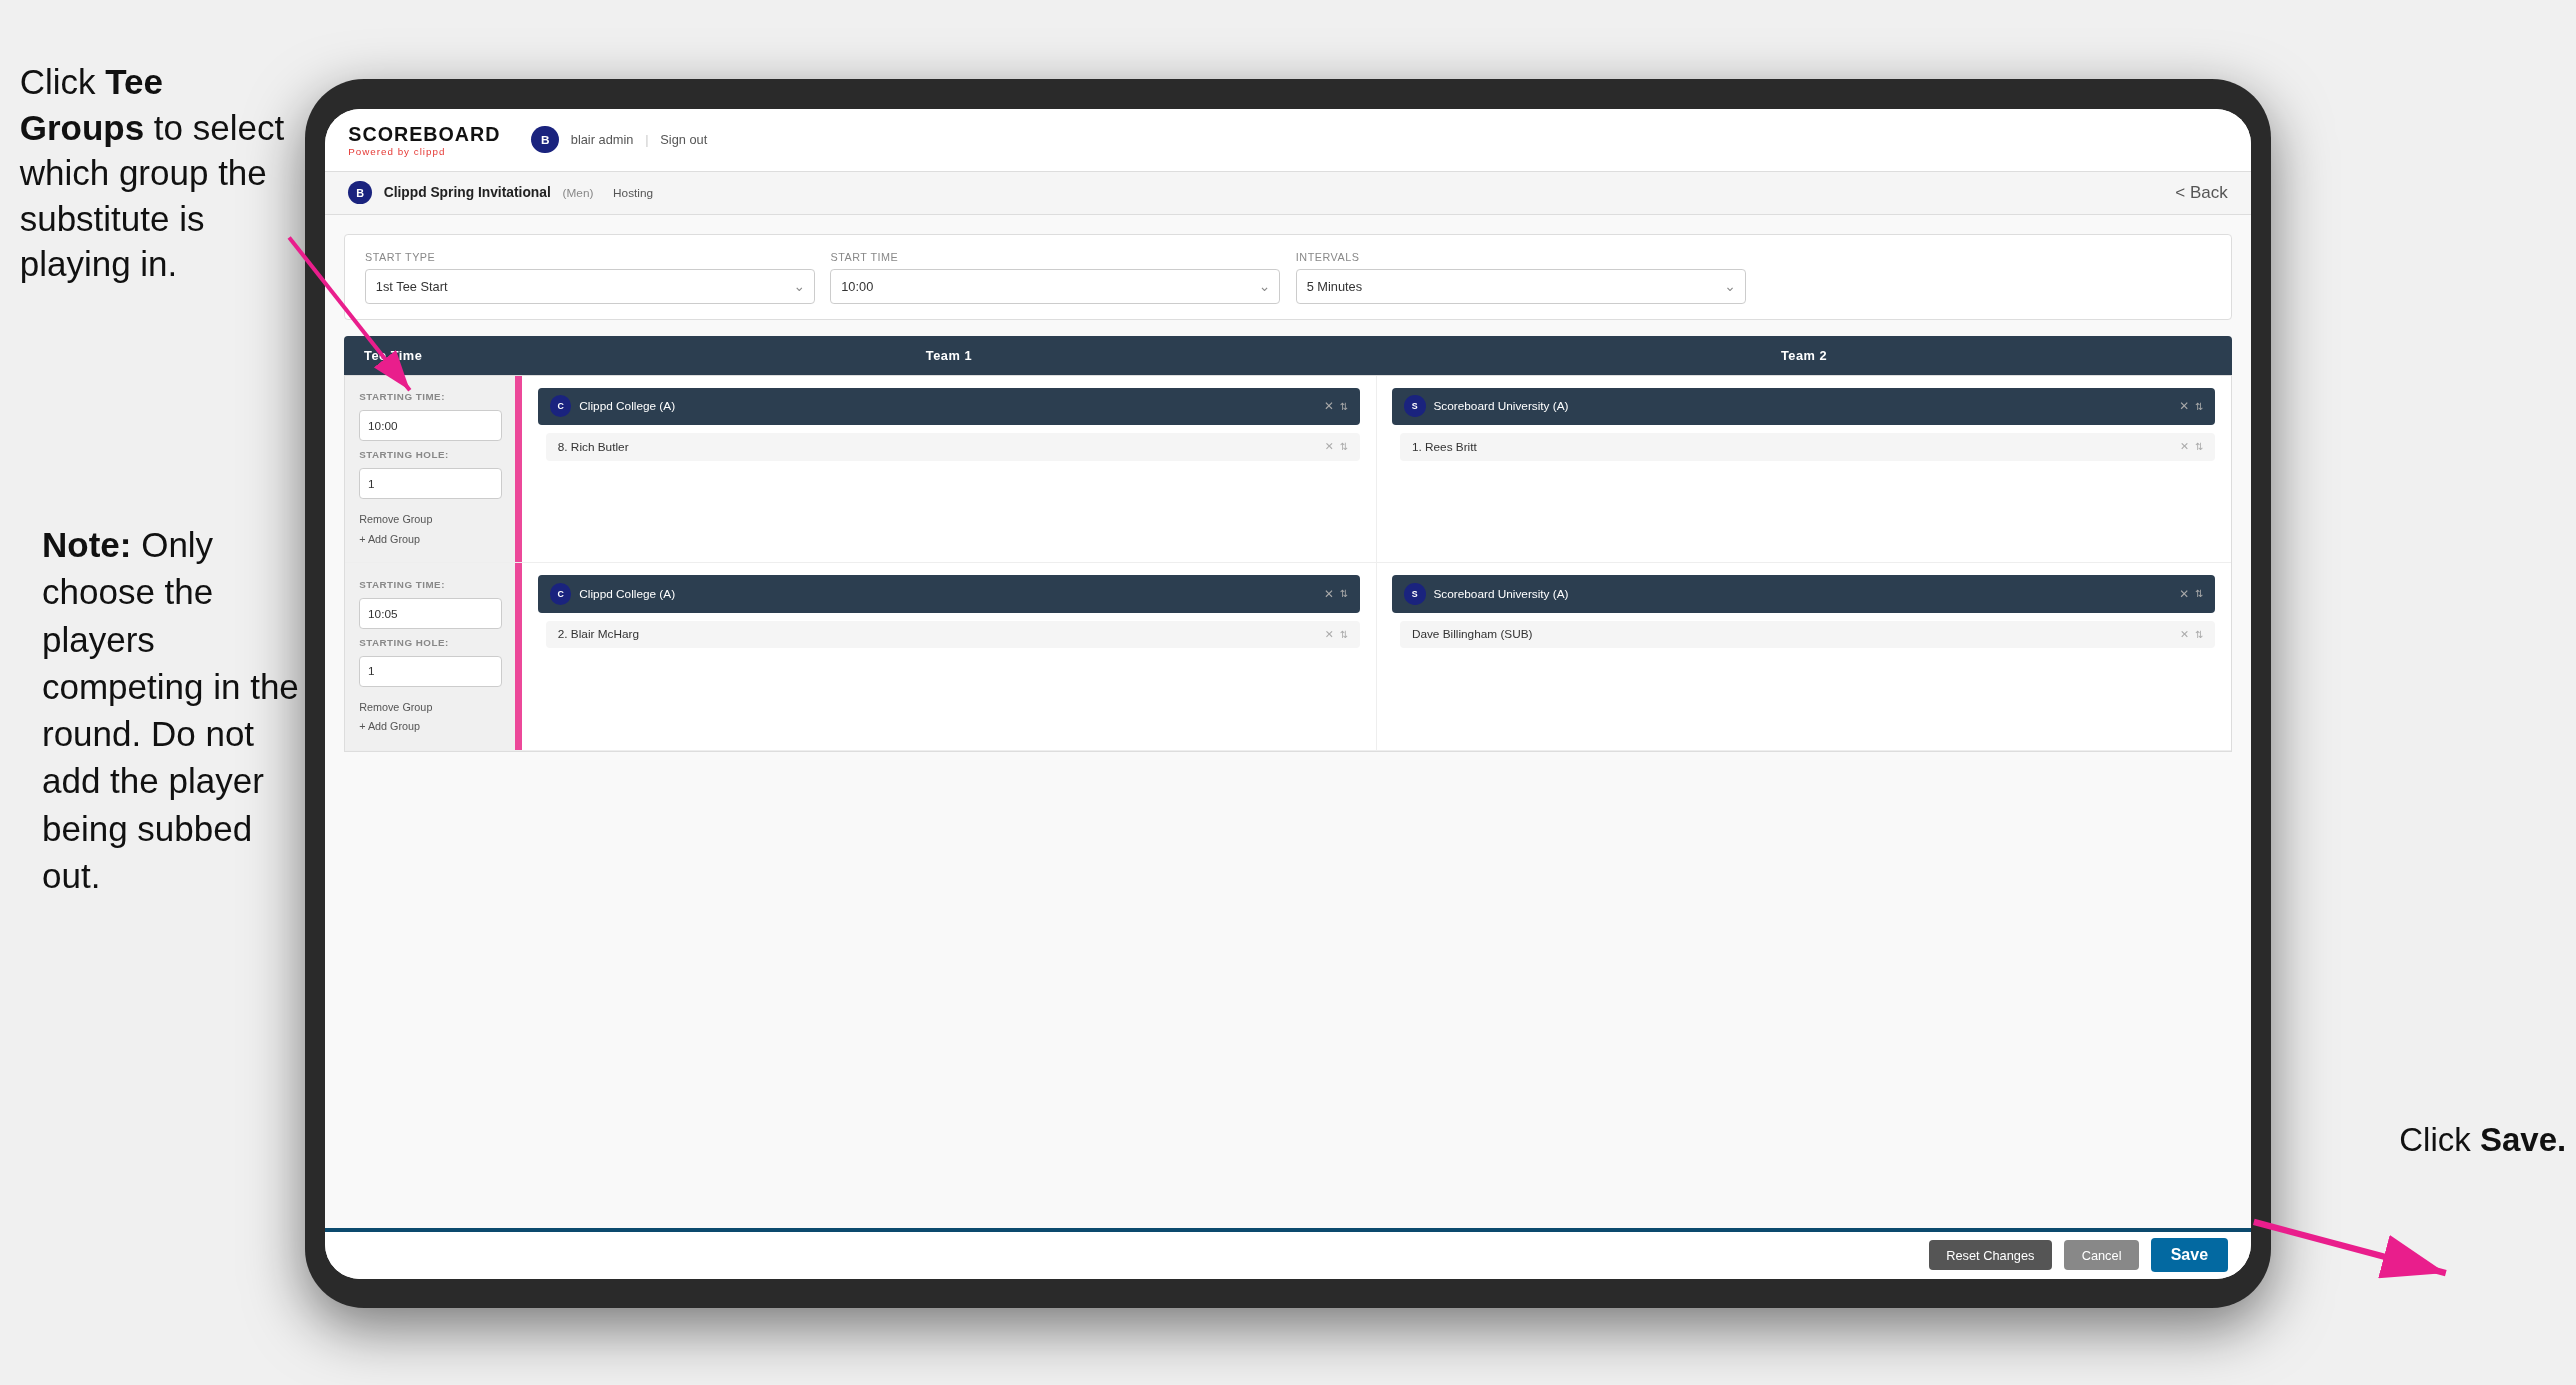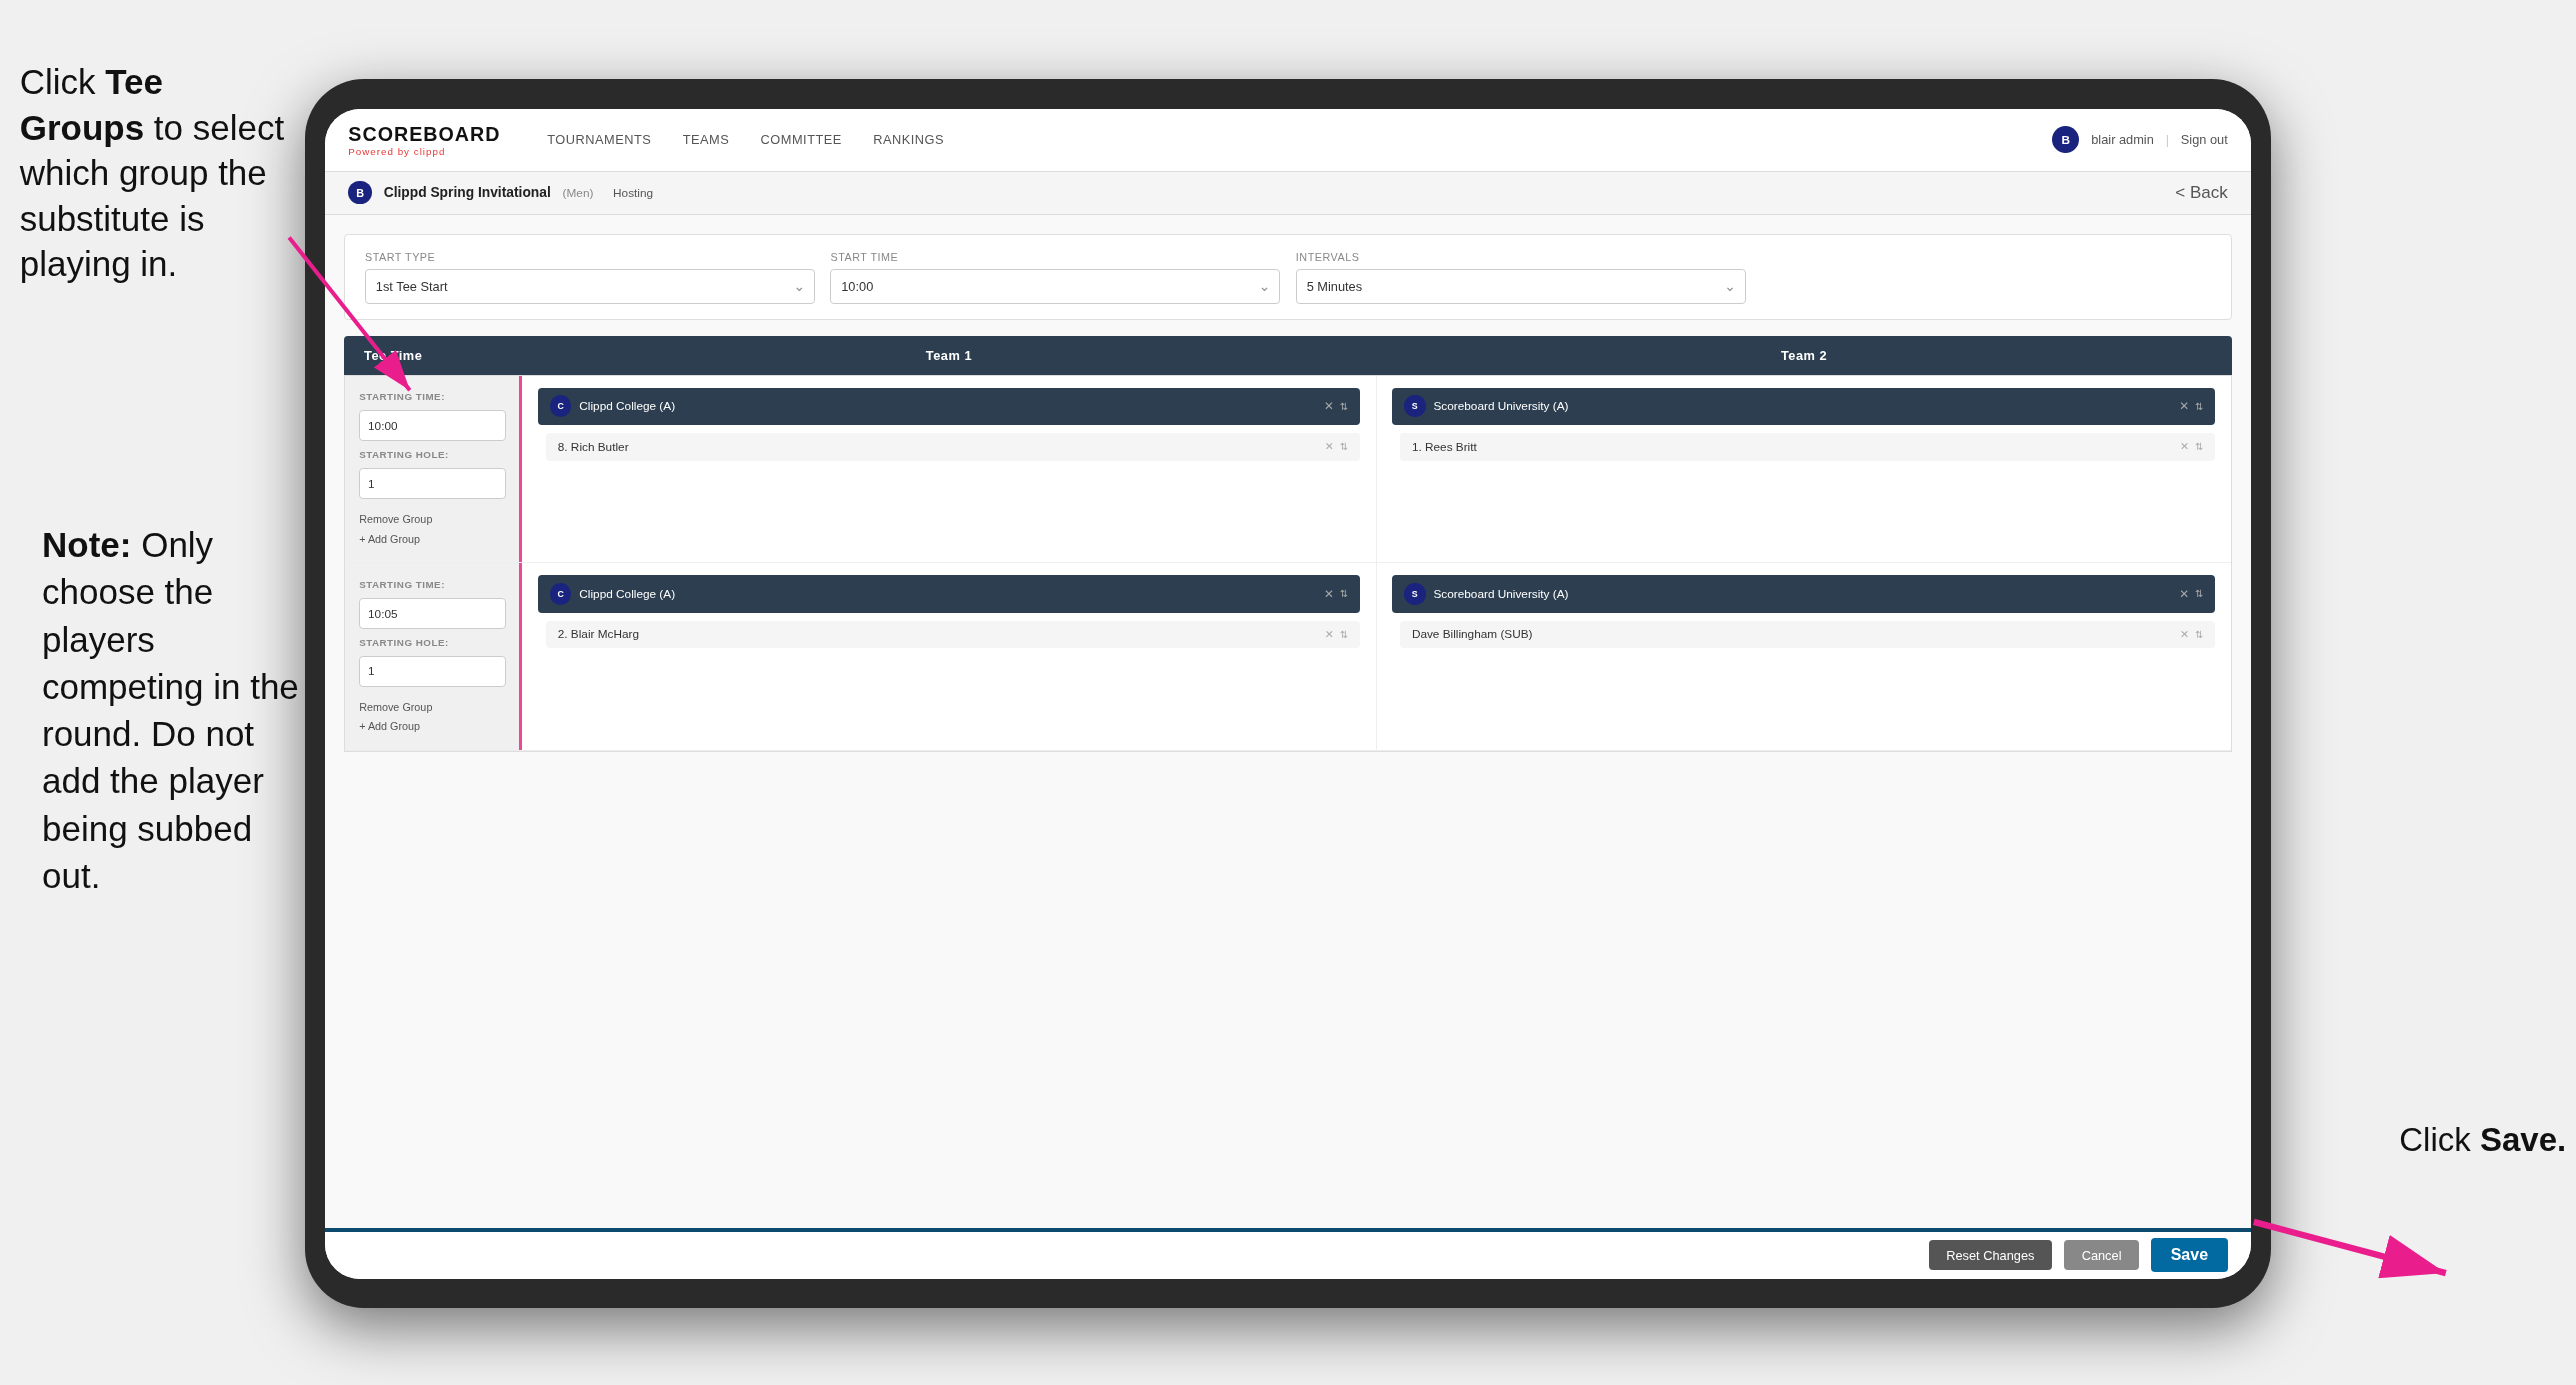--- a/index.html
+++ b/index.html
@@ -255,21 +255,21 @@
 
     .tee-group-row {
       display: grid;
       grid-template-columns: 177px 1fr 1fr;
       border-bottom: 1px solid #eee;
       min-height: 157px;
     }
 
     .tee-side {
       background: #f0f0f0;
-      border-right: 3px solid #ec4899;
+      border-right: 7px solid #ec4899;
       padding: 15.7px 13.8px;
       display: flex;
       flex-direction: column;
       gap: 7.9px;
     }
     .tee-label {
       font-size: 9.8px;
       color: #888;
       text-transform: uppercase;
       letter-spacing: 0.5px;
@@ -473,26 +473,20 @@
   Click <span class="bold">Save.</span>
 </div>
 
 <div class="tablet-frame">
   <div class="tablet-screen">
 
     <div class="navbar">
       <div class="nav-logo">
         <span class="nav-logo-title">SCOREBOARD</span>
         <span class="nav-logo-sub">Powered by clippd</span>
-      </div>
-      <div class="nav-links">
-        <span class="nav-link">TOURNAMENTS</span>
-        <span class="nav-link">TEAMS</span>
-        <span class="nav-link">COMMITTEE</span>
-        <span class="nav-link">RANKINGS</span>
       </div>
       <div class="nav-right">
         <div class="nav-avatar">B</div>
         <span>blair admin</span>
         <span class="nav-divider">|</span>
         <span style="cursor:pointer;">Sign out</span>
       </div>
     </div>
 
     <div class="sub-header">

